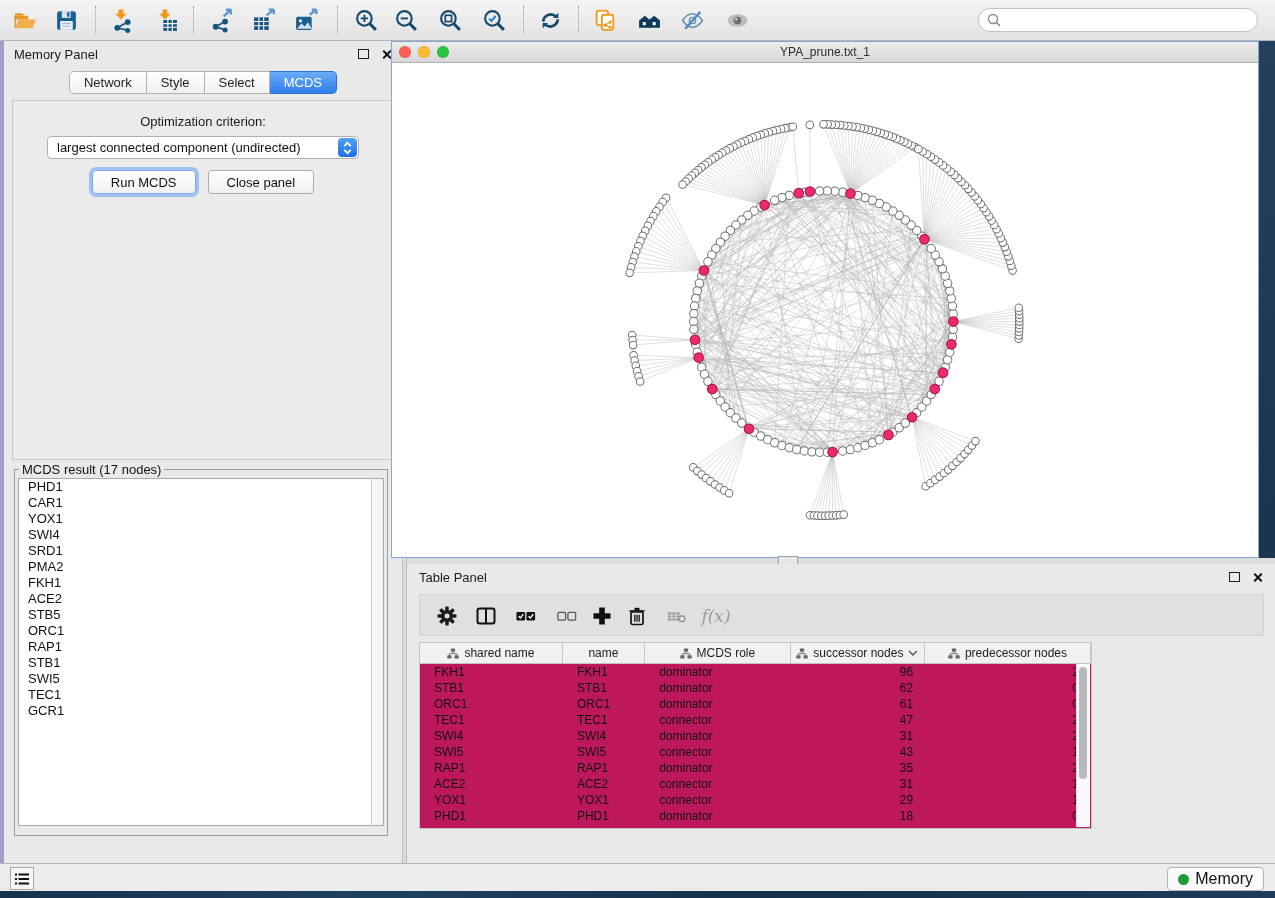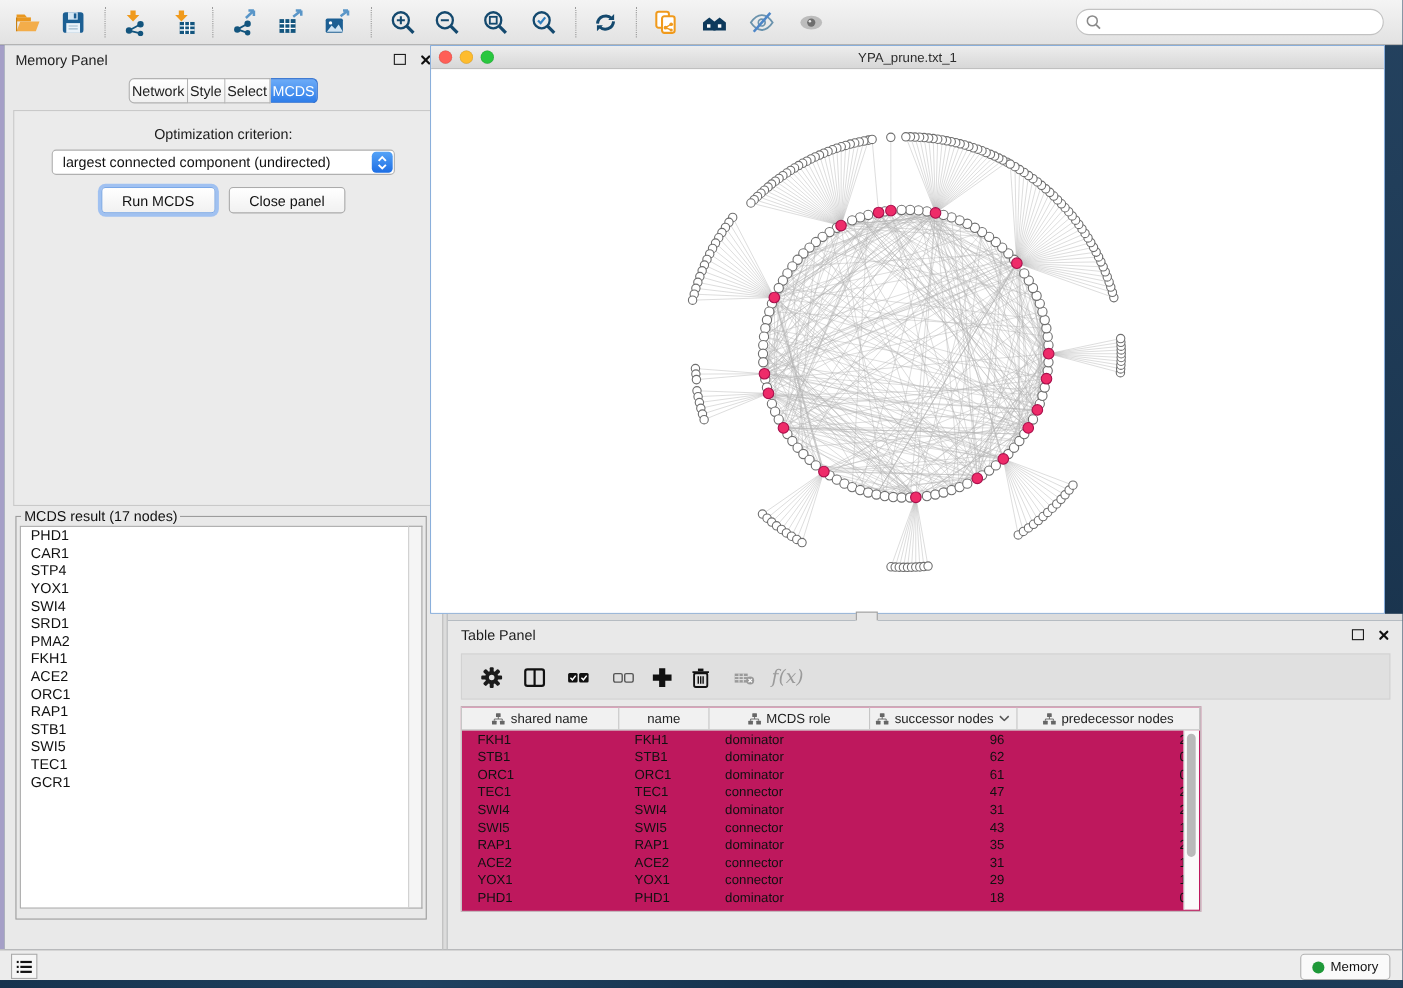--- a/index.html
+++ b/index.html
@@ -27,21 +27,21 @@
   .xicon{position:relative;width:11px;height:11px;display:inline-block;}
   .xicon::before,.xicon::after{content:"";position:absolute;left:5px;top:0;width:2px;height:11px;background:#111;border-radius:1px;}
   .xicon::before{transform:rotate(45deg);}
   .xicon::after{transform:rotate(-45deg);}
 
   .control-panel{position:absolute;left:4px;top:41px;width:398px;height:822px;background:#e9e9e9;border-right:1px solid #c0c0c0;}
   .cp-head{position:absolute;left:0;top:0;right:0;height:26px;display:flex;align-items:center;padding:0 10px;box-sizing:border-box;}
   .cp-head .spacer{flex:1;}
   .cp-head .float-ico{margin-right:12px;}
   .segwrap{position:absolute;left:0;right:0;top:30px;display:flex;justify-content:center;}
-  .seg{padding:3px 2px;font-size:13px;color:#222;background:linear-gradient(180deg,#ffffff,#f0f0f0);
+  .seg{padding:3px 14px;font-size:13px;color:#222;background:linear-gradient(180deg,#ffffff,#f0f0f0);
        border:1px solid #b2b2b2;border-left:none;cursor:default;}
   .seg:first-child{border-left:1px solid #b2b2b2;border-radius:5px 0 0 5px;}
   .seg:last-child{border-radius:0 5px 5px 0;}
   .seg.sel{background:linear-gradient(180deg,#6cacf8,#2e7de9);color:#fff;border-color:#2e6fd0;}
 
   .cp-sub{position:absolute;left:8px;right:8px;top:59px;height:358px;background:#ebebeb;border:1px solid #c9c9c9;}
   .opt-label{text-align:center;font-size:13px;color:#1a1a1a;margin-top:13px;}
   .dropdown{position:relative;margin:7px auto 0;width:312px;height:23px;background:#fff;border:1px solid #b0b0b0;
             border-radius:4px;display:flex;align-items:center;box-sizing:border-box;}
   .dropdown .val{font-size:13px;color:#111;padding-left:9px;flex:1;white-space:nowrap;overflow:hidden;}
@@ -97,21 +97,21 @@
   .tscroll{position:absolute;right:1px;top:21px;width:13px;bottom:1px;background:#fafafa;border-left:1px solid #ddd;}
   .tthumb{position:absolute;left:2px;top:3px;width:8px;height:112px;border-radius:5px;background:#b9b9b9;}
   .tp-tabs{position:absolute;left:0;right:0;top:268px;display:flex;justify-content:center;}
 
   
   .statusbar{position:absolute;left:0;top:863px;width:1275px;height:28px;background:#ececec;border-top:1px solid #b5b5b5;box-sizing:border-box;}
   .list-btn{position:absolute;left:10px;top:3px;width:22px;height:21px;background:#f6f6f6;border:1px solid #a9a9a9;
             display:flex;align-items:center;justify-content:center;}
   .list-btn svg{width:14px;height:12px;}
   .mem-btn{position:absolute;right:11px;top:3px;height:22px;padding:0 10px;background:#fafafa;border:1px solid #b2b2b2;
-           border-radius:4px;display:flex;align-items:center;gap:6px;font-size:12px;color:#111;}
+           border-radius:4px;display:flex;align-items:center;gap:6px;font-size:16px;color:#111;}
   .mem-dot{width:11px;height:11px;border-radius:50%;background:#1f9939;}
   .bottom-strip{position:absolute;left:0;top:891px;width:1275px;height:7px;
                 background:linear-gradient(90deg,#16334e,#1f4160 30%,#14304a 60%,#1d3c59);}
 </style>
 </head>
 <body>
 
 <div class="desktop">
 <div class="app">
 
@@ -293,27 +293,27 @@
         <button class="mac-btn">Close panel</button>
       </div>
     </div>
 
     <fieldset class="mcds">
       <legend>MCDS result (17 nodes)</legend>
       <div style="position:relative;height:calc(100% - 5px);">
         <div class="mcds-list">
               <div class="mcds-item">PHD1</div>
               <div class="mcds-item">CAR1</div>
-              <div class="mcds-item">STP4</div>
               <div class="mcds-item">YOX1</div>
               <div class="mcds-item">SWI4</div>
               <div class="mcds-item">SRD1</div>
               <div class="mcds-item">PMA2</div>
               <div class="mcds-item">FKH1</div>
               <div class="mcds-item">ACE2</div>
+              <div class="mcds-item">STB5</div>
               <div class="mcds-item">ORC1</div>
               <div class="mcds-item">RAP1</div>
               <div class="mcds-item">STB1</div>
               <div class="mcds-item">SWI5</div>
               <div class="mcds-item">TEC1</div>
               <div class="mcds-item">GCR1</div>
             </div>
         <div class="list-scroll"></div>
       </div>
     </fieldset>

